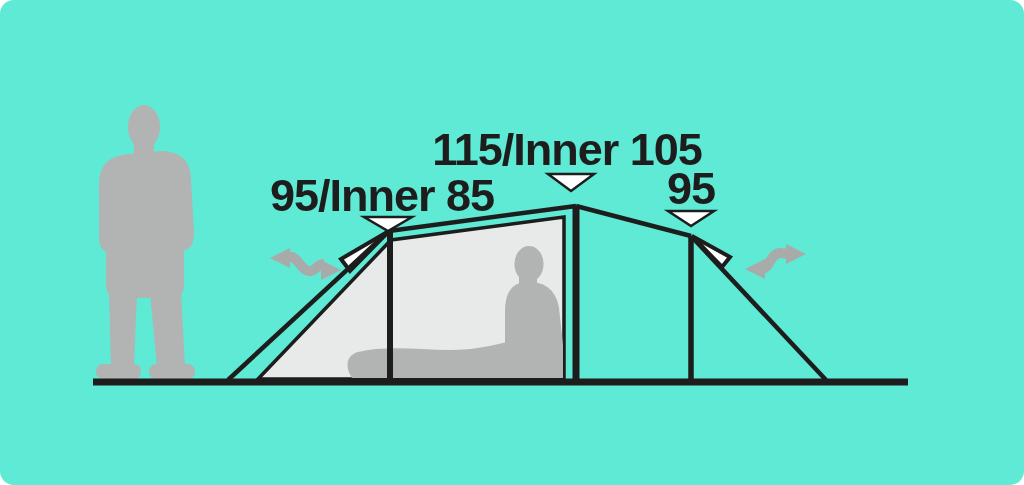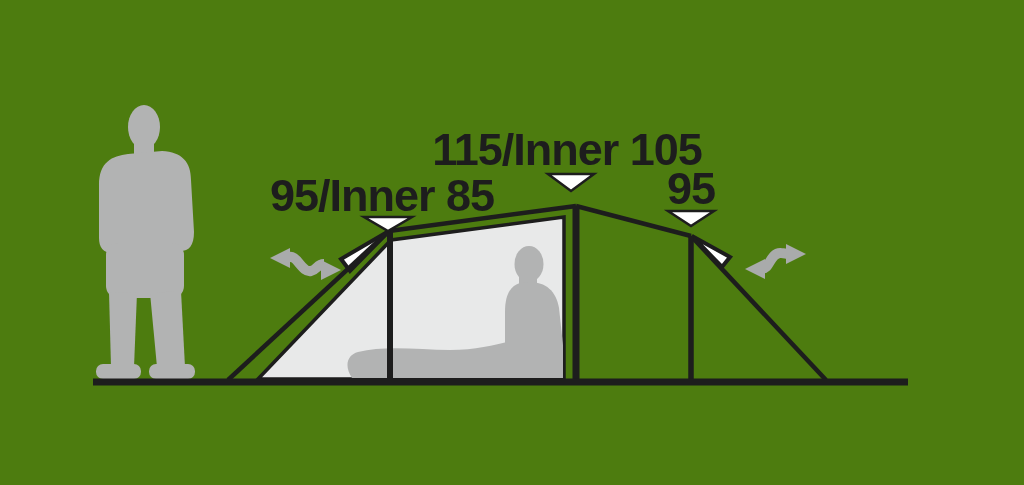--- a/index.html
+++ b/index.html
@@ -1,21 +1,22 @@
 <!DOCTYPE html>
 <html><head>
 <meta charset="utf-8">
 <style>
   html,body { margin:0; padding:0; background:#ffffff; }
   #stage {
     position:relative;
     width:1024px; height:485px;
-    background:#4d7c0f;
+    background:#5eead4;
     overflow:hidden;
     font-family:"Liberation Sans", sans-serif;
+    border-radius:14px;
   }
   svg { display:block; }
   .ln       { stroke:#1d1d1d; fill:none; }
   .sil      { fill:#b2b3b3; stroke:none; }
   .panel    { fill:#e8e9e9; stroke:#1d1d1d; stroke-width:3.5; }
   .flap     { fill:#ffffff; stroke:#1d1d1d; stroke-width:4; stroke-linejoin:miter; }
   .dimtri   { fill:#ffffff; stroke:#1d1d1d; stroke-width:2.5; stroke-linejoin:miter; }
   .arrowhead{ fill:#a9abab; stroke:none; }
   .arrowbody{ stroke:#a9abab; stroke-width:10; fill:none; stroke-linecap:butt; }
   text.dim  { font-family:"Liberation Sans", sans-serif; font-weight:700; font-size:45px;

